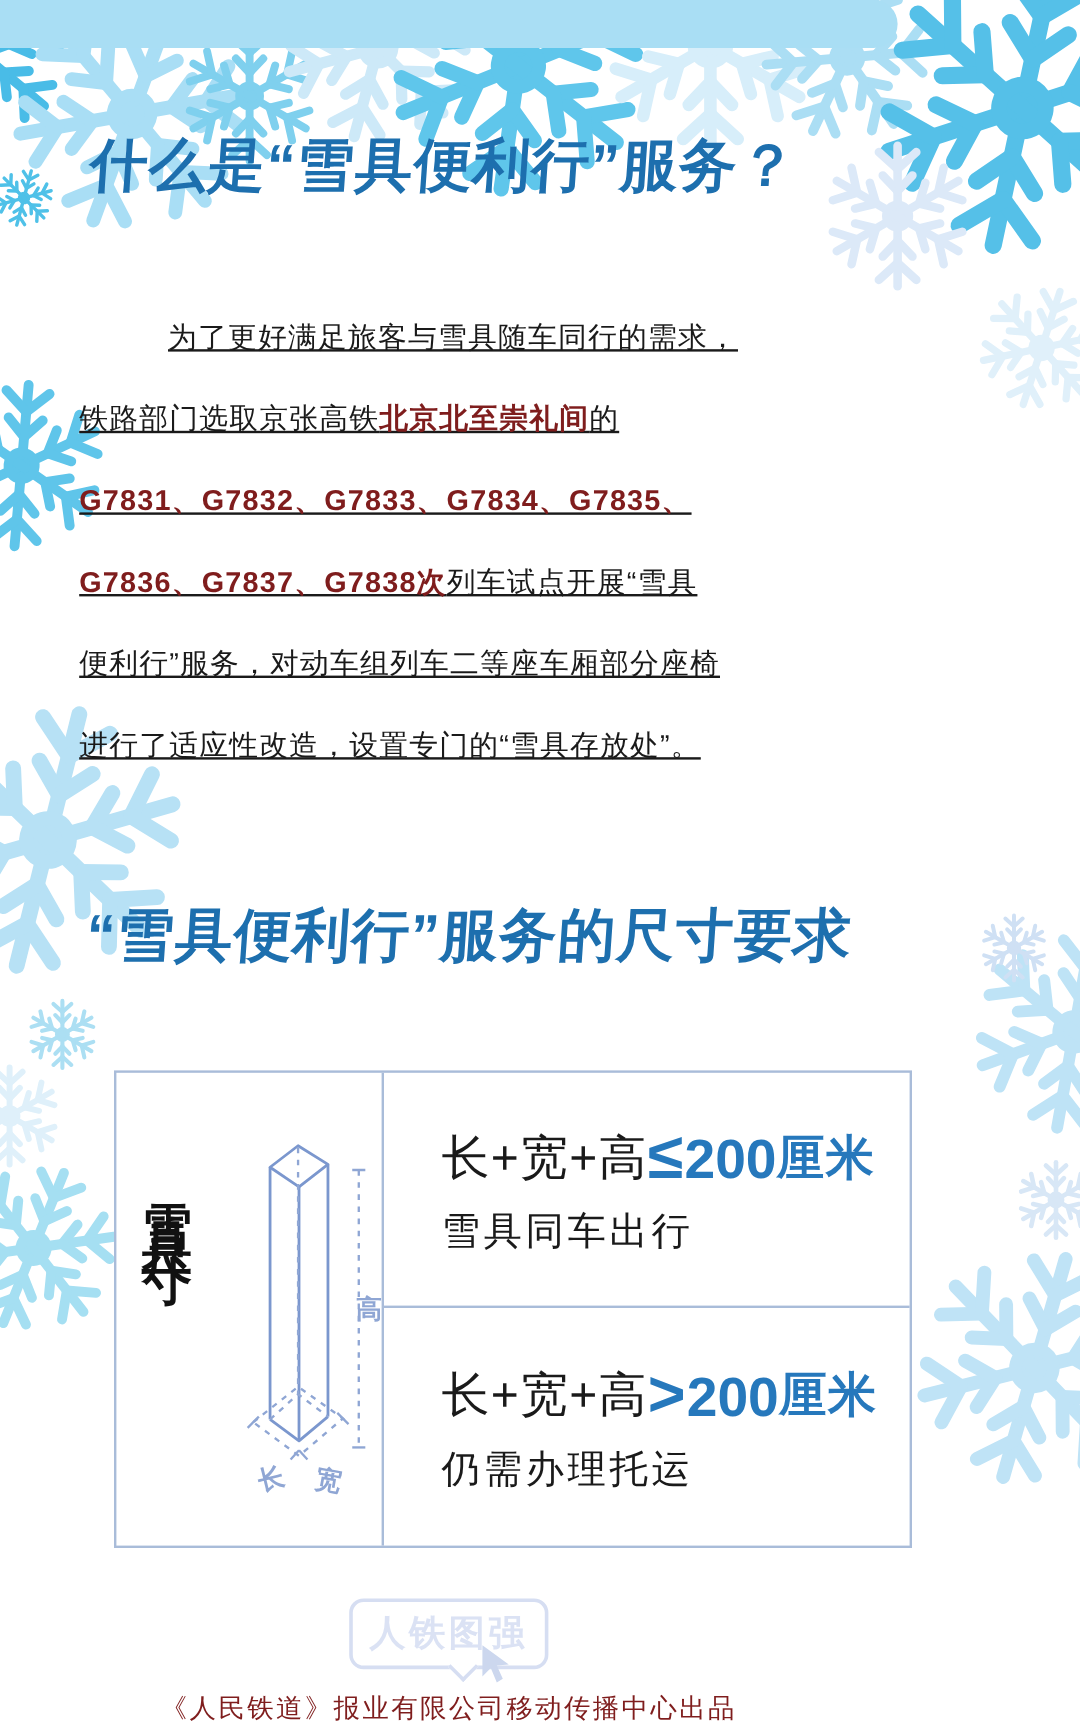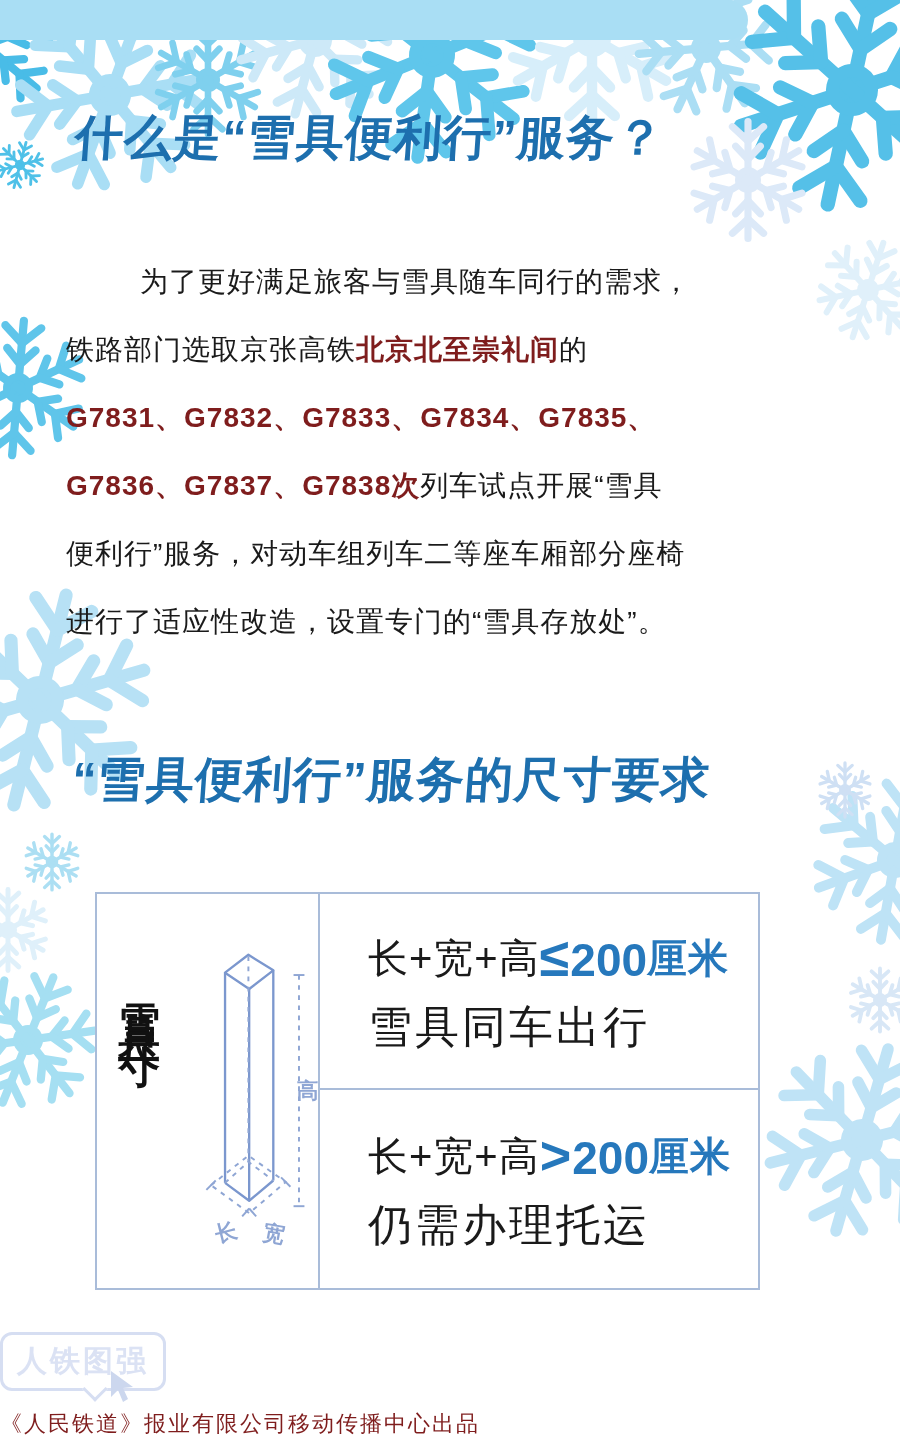--- a/index.html
+++ b/index.html
@@ -11,40 +11,40 @@
   .hl-bar{position:absolute;height:40px;background:#a9def4;border-radius:0 22px 22px 0;z-index:1;}
   #bar1{left:0;top:150;width:690px;}
   #bar2{left:0;top:793;width:748px;}
 
   .sec-title{position:absolute;z-index:3;font-size:48px;font-weight:bold;color:#1d6fae;
              letter-spacing:1px;transform:skewX(-4deg);white-space:nowrap;}
   #title1{left:75px;top:106px;}
   #title2{left:72px;top:748px;}
 
   .paragraph{position:absolute;left:66px;top:248px;width:790px;z-index:3;}
-  .para-line{font-size:28px;line-height:68px;color:#1a1a1a;letter-spacing:1px;white-space:nowrap;}
+  .para-line{font-size:24px;line-height:68px;color:#1a1a1a;letter-spacing:1px;white-space:nowrap;text-decoration:underline;}
   .para-line.indent{text-indent:74px;}
   .para-line .accent{color:#7f1d1d;font-weight:bold;}
 
   .size-table{position:absolute;left:95px;top:892px;width:665px;height:398px;z-index:3;
               background:#ffffff;border:2px solid #a9bcd9;box-sizing:border-box;
               display:grid;grid-template-columns:223px 1fr;grid-template-rows:196px 1fr;}
   .cell-left{grid-row:1 / span 2;border-right:2px solid #a9bcd9;position:relative;}
   .row-header{position:absolute;left:14px;top:76px;writing-mode:vertical-rl;text-orientation:upright;
               font-size:42px;font-weight:bold;color:#111;letter-spacing:14px;}
   .diagram-svg{position:absolute;left:58px;top:0;width:165px;height:394px;}
   .cell-right{display:flex;flex-direction:column;justify-content:center;padding-left:48px;box-sizing:border-box;}
   .cell-r1{border-bottom:2px solid #a9bcd9;}
   .cond-line{font-size:40px;color:#1a1a1a;white-space:nowrap;letter-spacing:1px;}
   .cond-line .op{font-size:54px;font-weight:bold;color:#2678bc;vertical-align:-4px;}
   .cond-line .val{font-size:46px;font-weight:bold;color:#2678bc;vertical-align:-4px;letter-spacing:0;}
   .cond-line .unit{font-size:40px;font-weight:bold;color:#2678bc;}
-  .result-line{font-size:44px;color:#1a1a1a;margin-top:10px;letter-spacing:3px;}
+  .result-line{font-size:32px;color:#1a1a1a;margin-top:10px;letter-spacing:3px;}
 
-  .footer{position:absolute;left:0;top:1332px;width:748px;z-index:3;}
+  .footer{position:absolute;left:0;top:1332px;width:748px;z-index:3;text-align:center;}
   .logo-bubble{position:relative;display:inline-block;border:3px solid #d6def2;border-radius:12px;
                padding:6px 14px;color:#dbe2f4;font-size:30px;font-weight:bold;letter-spacing:3px;}
   .logo-bubble::after{content:"";position:absolute;left:52%;bottom:-10px;width:15px;height:15px;
                background:#ffffff;border-right:3px solid #d6def2;border-bottom:3px solid #d6def2;
                transform:rotate(45deg);}
   .cursor-svg{position:absolute;right:26px;bottom:-16px;}
   .footer-caption{margin-top:18px;font-size:22px;color:#7f1d1d;letter-spacing:2px;}
 </style>
 </head>
 <body>

